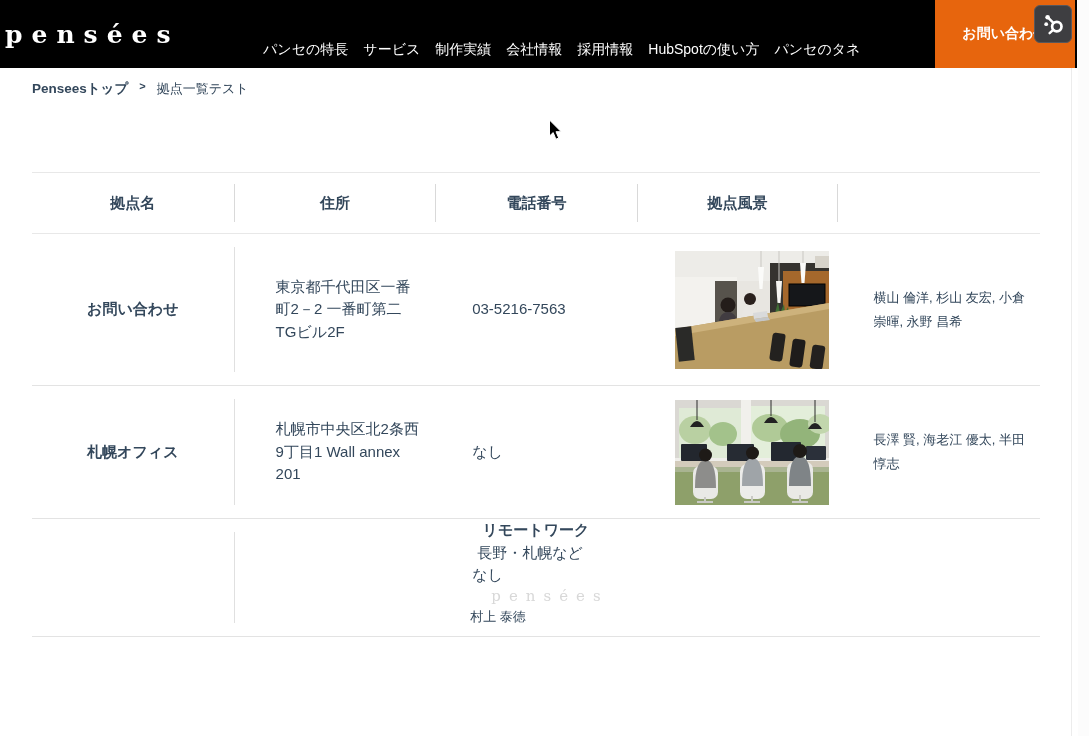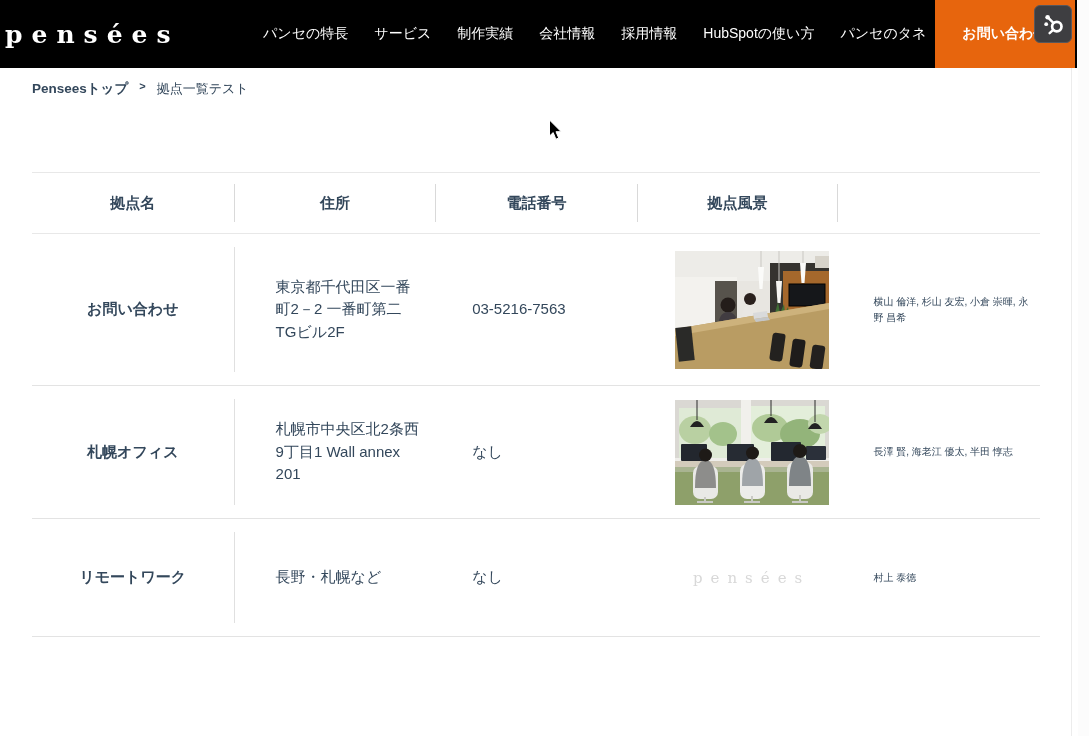--- a/index.html
+++ b/index.html
@@ -8,21 +8,21 @@
     background:#ffffff; color:#33475b;
     font-family:"Liberation Sans","DejaVu Sans",sans-serif;
   }
   
   .nav { position:absolute; left:0; top:0; width:1077px; height:68px; background:#000; }
   .logo {
     position:absolute; left:5px; top:50%; transform:translateY(-50%);
     color:#fff; font-family:"DejaVu Serif","Liberation Serif",serif;
     font-size:25px; font-weight:600; letter-spacing:9px; white-space:nowrap; cursor:pointer;
   }
-  .menu { position:absolute; left:263px; top:0; height:68px; display:flex; align-items:center; gap:26px; }
+  .menu { position:absolute; left:263px; top:16px; height:68px; display:flex; align-items:center; gap:15px; }
   .menu-item { color:#fff; font-size:14px; white-space:nowrap; cursor:pointer; }
   .contact-btn {
     position:absolute; left:935px; top:0; width:140px; height:68px;
     background:#e7650d; display:flex; align-items:center; justify-content:center;
     color:#fff; font-size:14px; font-weight:bold; cursor:pointer;
   }
   .hubspot-badge {
     position:absolute; left:1034px; top:5px; width:38px; height:38px;
     background:#3e3e41; border:1px solid #57575c; border-radius:6px;
     display:flex; align-items:center; justify-content:center; z-index:6; cursor:pointer; box-sizing:border-box;
@@ -39,29 +39,29 @@
   }
   .th {
     width:201.6px; box-sizing:border-box; height:38px; line-height:38px;
     text-align:center; font-weight:bold; font-size:15px;
   }
   .th:not(:first-child) { border-left:1px solid #d9d9d9; }
   .th:last-child { border-right:1px solid #d9d9d9; }
   .row { position:relative; display:flex; align-items:center; border-bottom:1px solid #e3e3e3; }
   .row-0 { height:151px; }
   .row-1 { height:132px; }
-  .row-2 { height:117px; }
+  .row-2 { height:117px;flex-direction:column; }
   .vdiv { position:absolute; left:201.6px; top:13px; bottom:13px; width:1px; background:#e0e0e0; }
   .cell { width:201.6px; box-sizing:border-box; font-size:15px; line-height:22.5px; }
   .cell-name { text-align:center; font-weight:bold; }
   .cell-address { padding-left:42px; padding-right:13px; }
   .cell-phone { padding-left:37px; }
   .cell-photo { display:flex; justify-content:center; }
   .cell-photo .photo-shift { transform:translateX(14px); line-height:0; }
-  .cell-staff { padding-left:35px; padding-right:2px; font-size:10px; line-height:16px; }
+  .cell-staff { padding-left:35px; padding-right:2px; font-size:13px; line-height:24px; }
   .photo-placeholder {
     font-family:"DejaVu Serif","Liberation Serif",serif;
     color:#d8d8d8; font-size:15px; letter-spacing:8px; line-height:normal; white-space:nowrap;
   }
   
   .page-edge { position:absolute; left:1071px; top:68px; bottom:0; width:1px; background:#ececec; }
   .scroll-track { position:absolute; left:1078px; top:0; width:11px; height:736px; background:#fcfcfc; }
   
   .cursor { position:absolute; left:548px; top:119px; z-index:20; pointer-events:none; }
 </style>

